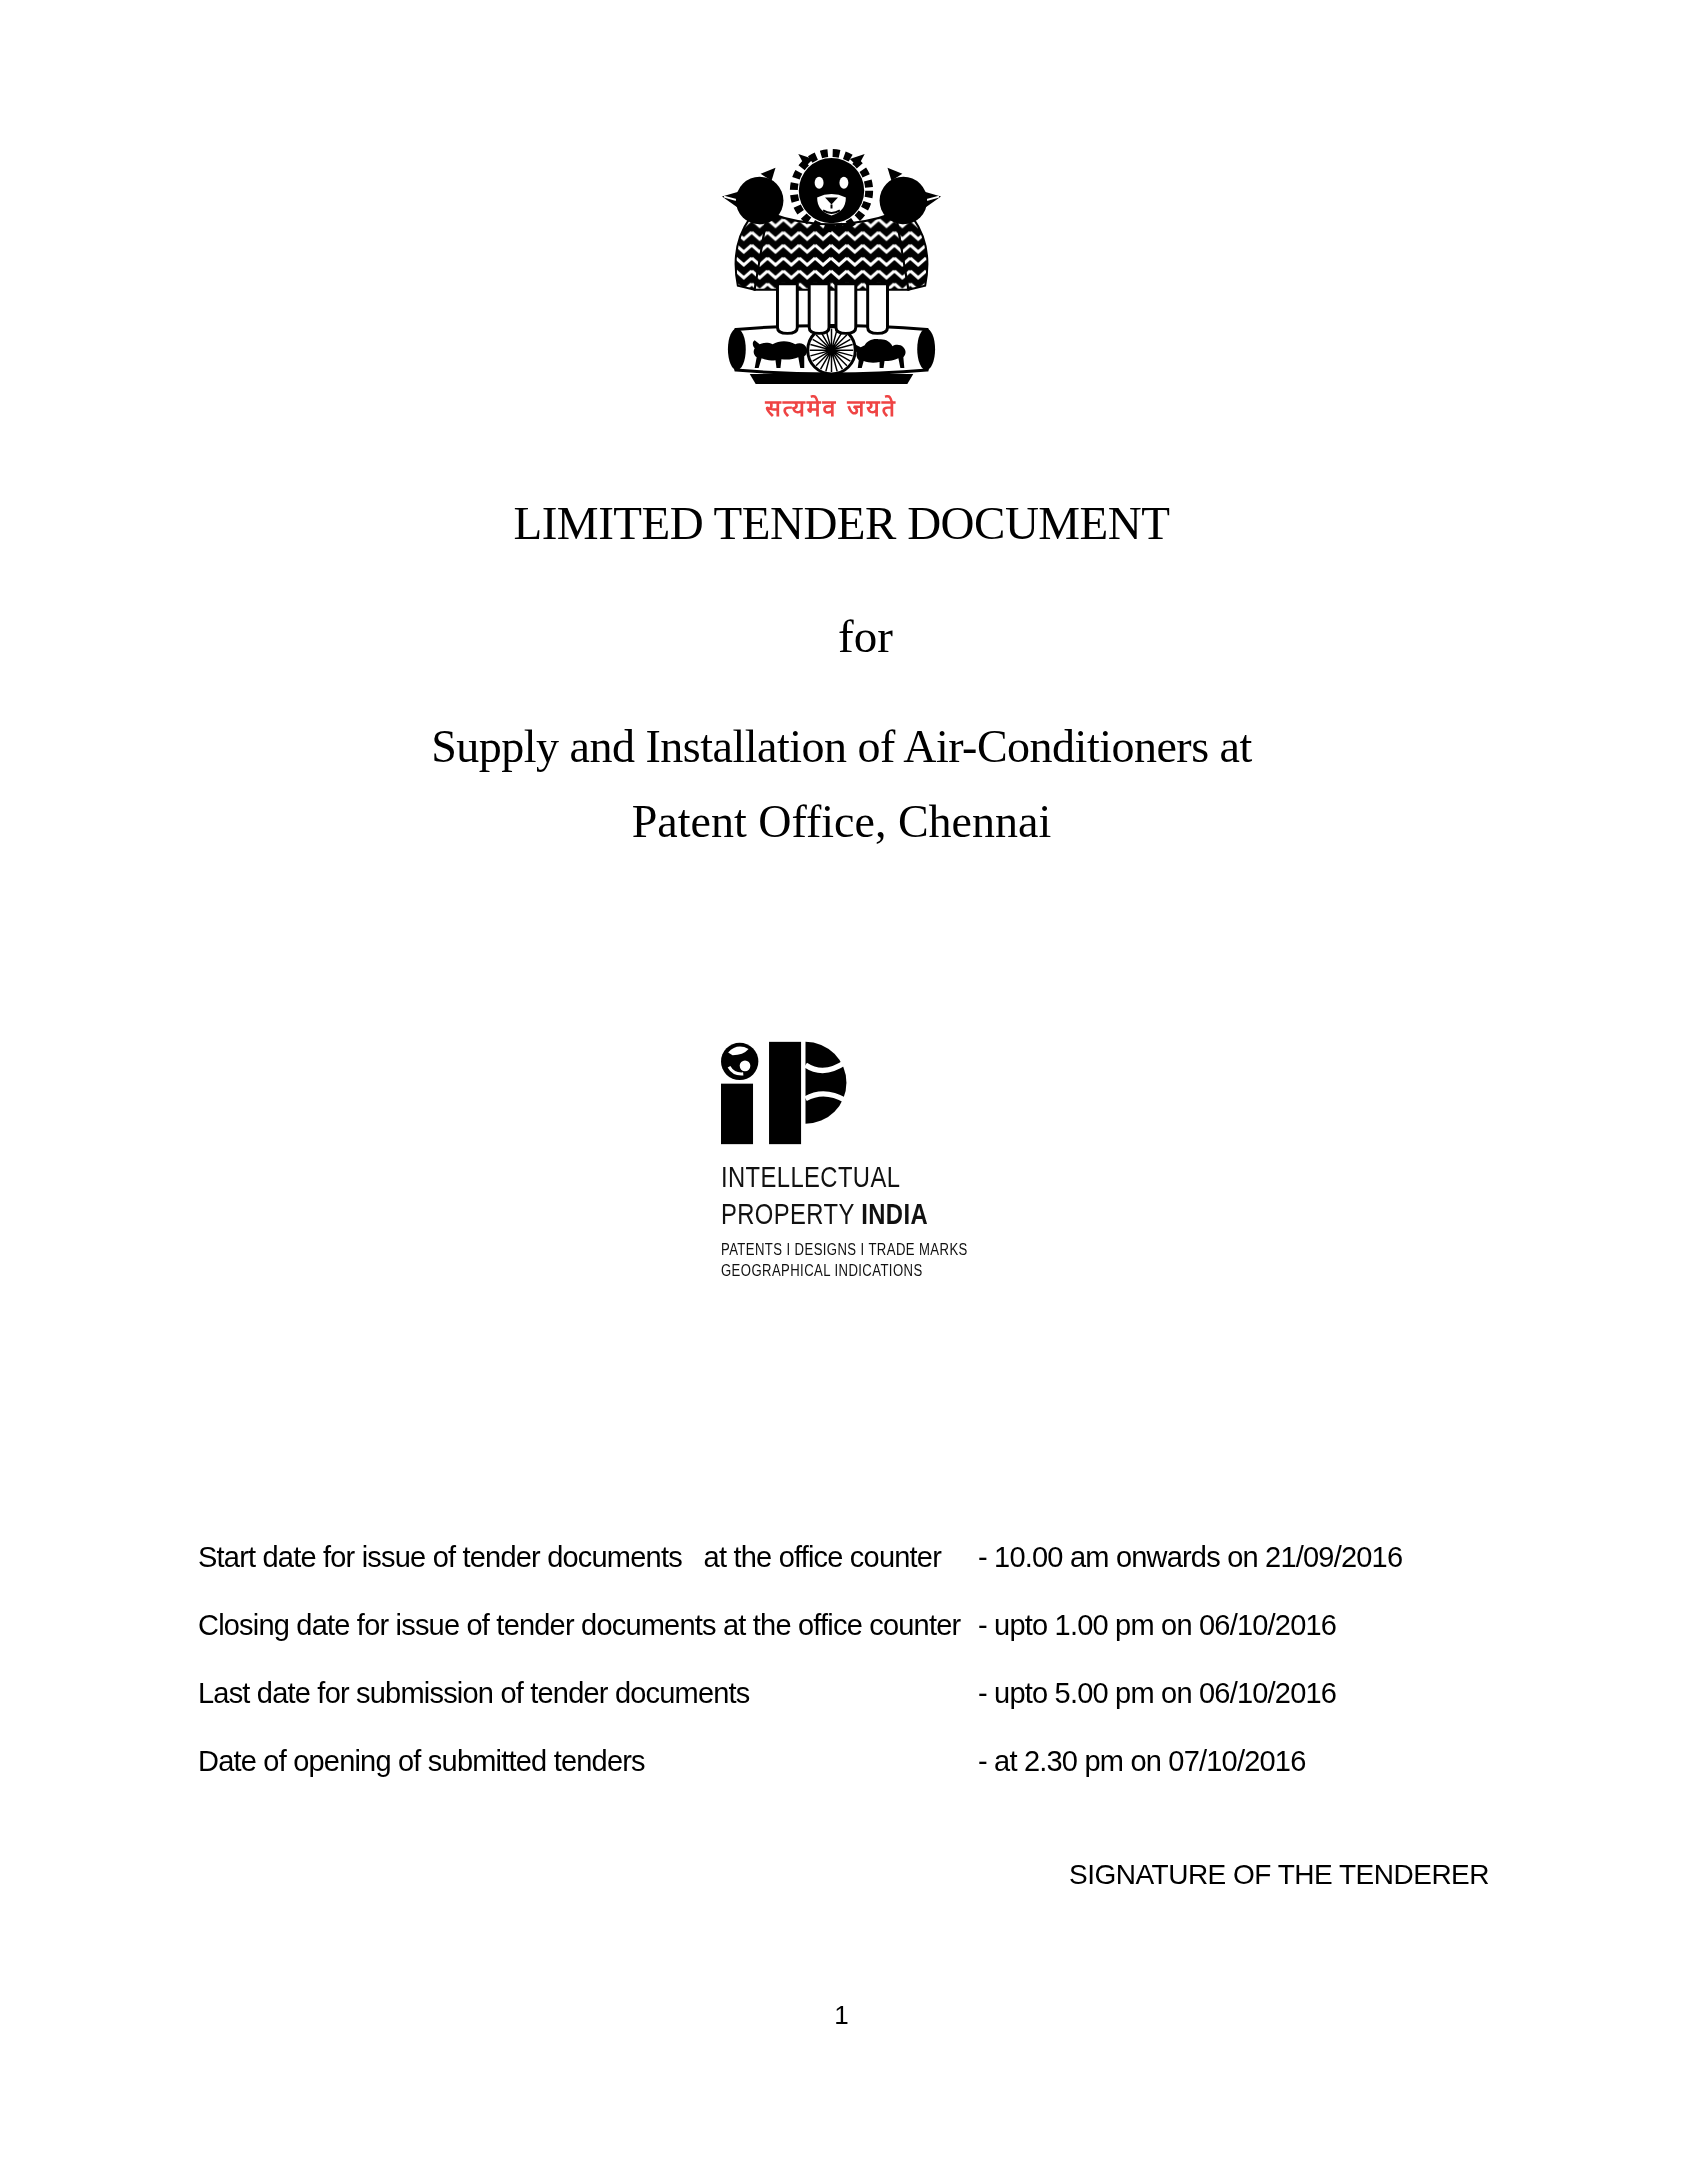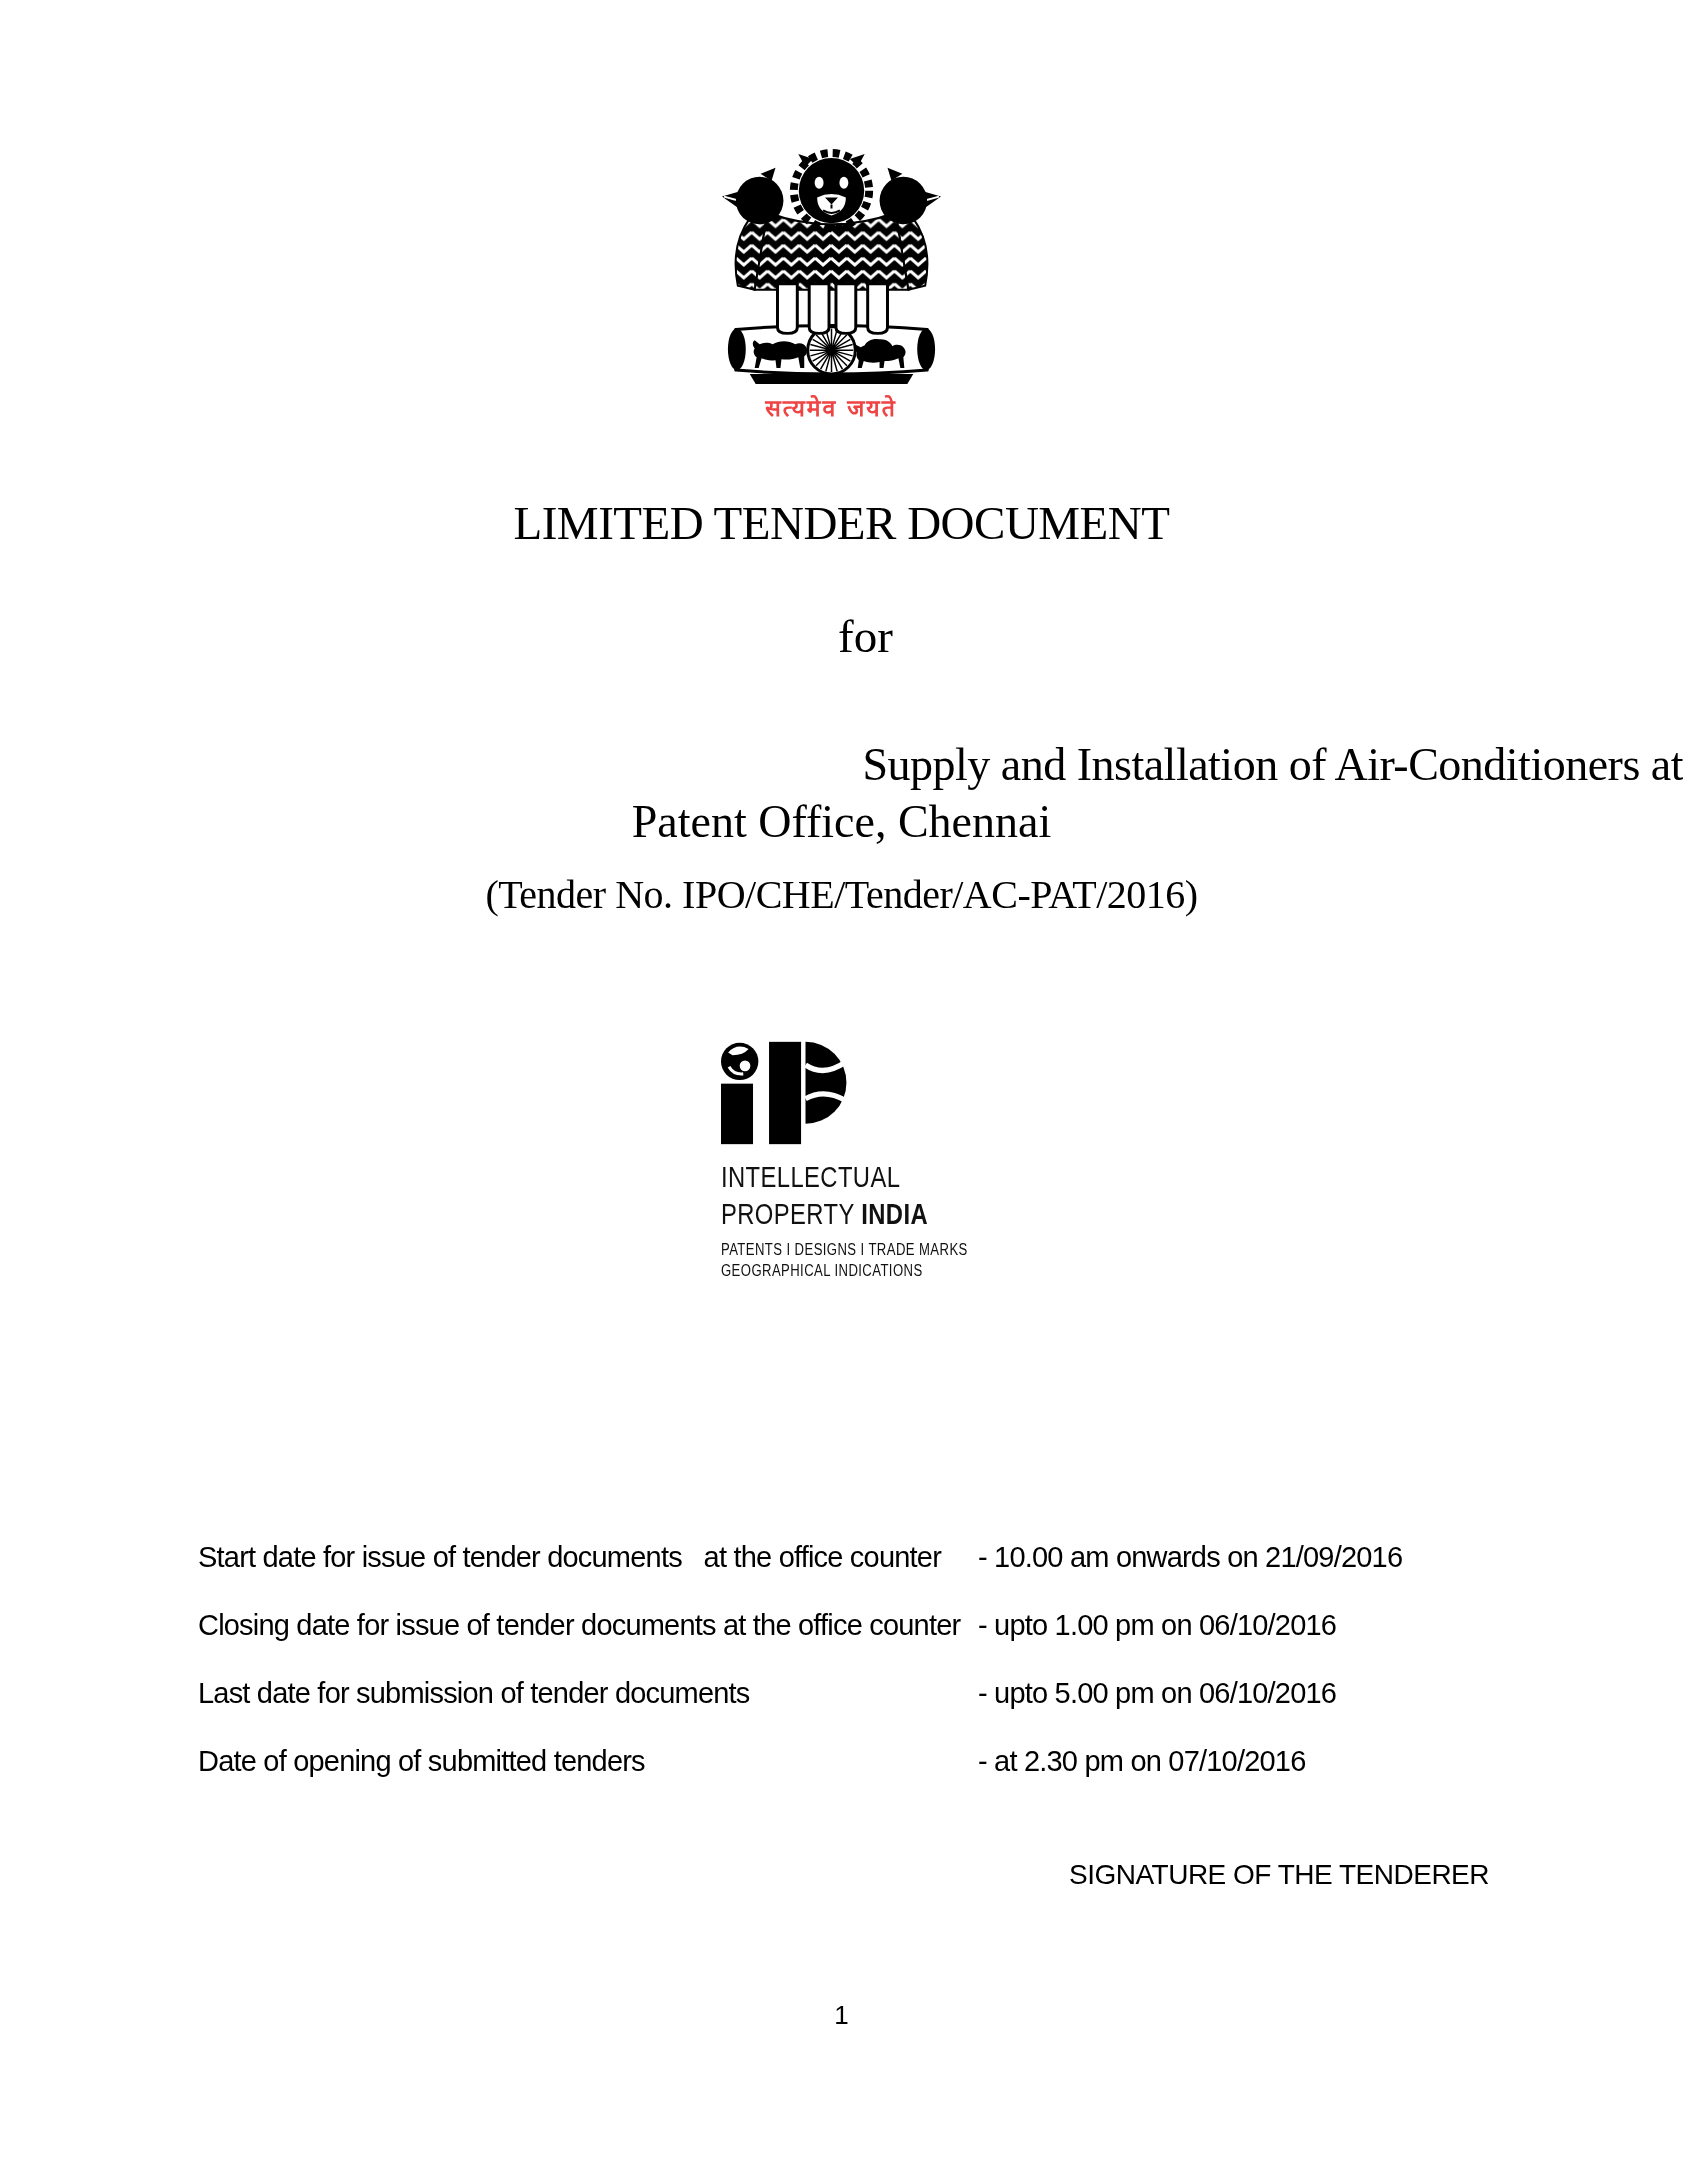--- a/index.html
+++ b/index.html
@@ -10,21 +10,21 @@
   .emblem-wrap{position:absolute;left:707px;top:139px;width:248px;text-align:center;}
   .emblem-svg{display:block;margin:0 auto;width:223px;height:248px;}
   .motto{margin-top:4px;font-size:23px;font-weight:600;letter-spacing:2px;
          font-family:"DejaVu Sans", sans-serif;color:#ef4444;}
 
   
   .serif-head{position:absolute;left:0;width:100%;text-align:center;
               font-family:"Liberation Serif", serif;font-weight:normal;line-height:1.12;}
   .doc-title{top:497px;font-size:47px;letter-spacing:-0.5px;}
   .doc-for{top:610px;font-size:47px;margin-left:24px;}
-  .subject1{top:739px;font-size:46px;letter-spacing:-0.5px;text-align:right;}
+  .subject1{top:721px;font-size:46px;letter-spacing:-0.5px;}
   .subject2{top:796px;font-size:46px;}
   .tender-no{top:873px;font-size:40px;letter-spacing:-0.5px;}
 
   
   .ip-logo{position:absolute;left:721px;top:1036px;width:327px;}
   .ip-mark{display:block;width:129px;height:114px;}
   .ip-text{margin-top:9px;transform:scaleX(0.82);transform-origin:left top;
            font-family:"Liberation Sans", sans-serif;color:#111;}
   .ip-line-big{font-size:29px;line-height:37px;font-weight:400;letter-spacing:0.5px;white-space:nowrap;}
   .ip-line-big b{font-weight:800;}
@@ -105,21 +105,20 @@
         <path d="M149,146 h20 v44 q0,6 -10,6 q-10,0 -10,-6 z"></path>
       </g>
     </svg>
     <div class="motto">सत्यमेव जयते</div>
   </div>
 
   <div class="serif-head doc-title">LIMITED TENDER DOCUMENT</div>
   <div class="serif-head doc-for">for</div>
   <div class="serif-head subject1">Supply and Installation of Air-Conditioners at</div>
   <div class="serif-head subject2">Patent Office, Chennai</div>
-  <div class="serif-head tender-no">(Tender No. IPO/CHE/Tender/AC-PAT/2016)</div>
 
   <div class="ip-logo">
     <svg class="ip-mark" viewBox="0 0 145 115" xmlns="http://www.w3.org/2000/svg">
 
       <circle cx="21" cy="22" r="21" fill="#000"></circle>
       <path d="M8,12 Q18,1 31,8 Q25,15 13,15 Z" fill="#fff"></path>
       <circle cx="27" cy="27" r="6" fill="#fff"></circle>
       <path d="M9,28 q5,9 16,8" stroke="#fff" stroke-width="3.5" fill="none"></path>
 
       <rect x="0" y="47" width="36" height="68" fill="#000"></rect>

